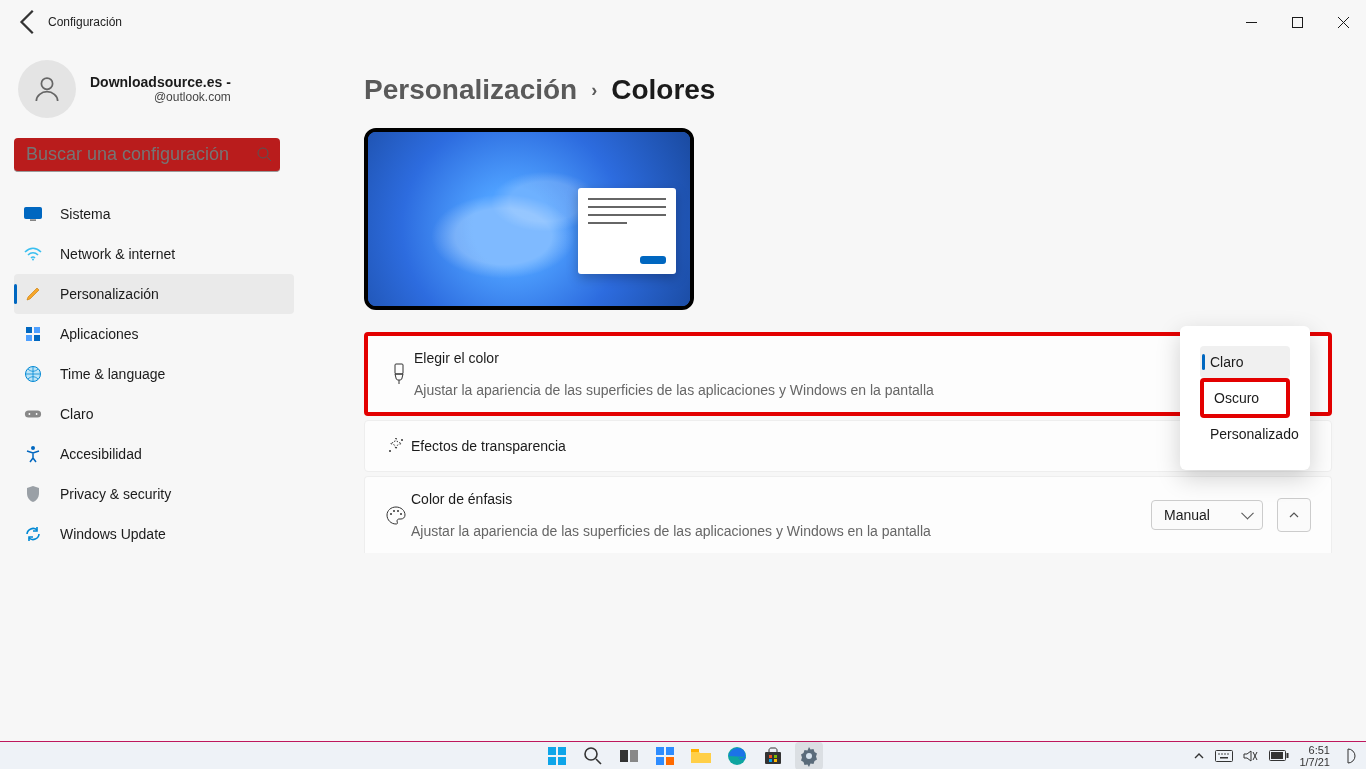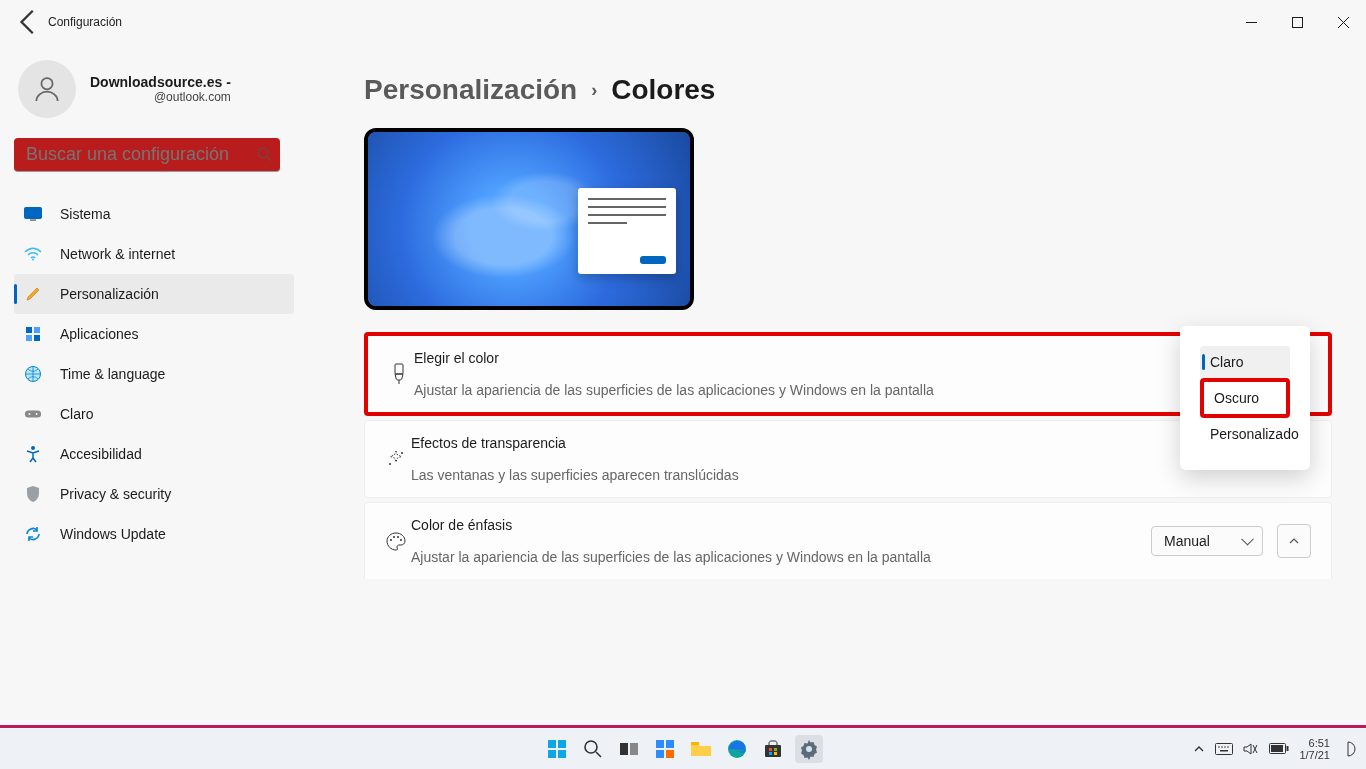--- a/index.html
+++ b/index.html
@@ -52,21 +52,21 @@
 .red-box{border:4px solid #e30000 !important;}
 .dropdown{position:absolute;right:18px;top:-10px;width:130px;background:#fff;border-radius:6px;box-shadow:0 8px 24px rgba(0,0,0,.18);padding:20px;z-index:10;}
 .dd-item{padding:8px 10px;font-size:14px;border-radius:4px;position:relative;}
 .dd-item.sel{background:#f0f0f0;}
 .dd-item.sel::before{content:"";position:absolute;left:2px;top:8px;bottom:8px;width:3px;background:#0067c0;border-radius:2px;}
 .sub{background:#fdfdfd;border:1px solid #eee;border-top:none;border-radius:0 0 4px 4px;padding:14px 60px 20px 60px;}
 .sub-title{font-size:14px;margin:2px 0 8px 0;}
 .swatches{display:flex;gap:6px;}
 .sw{width:48px;height:40px;border-radius:4px;}
 .swatches.win{flex-wrap:wrap;width:460px;}
-.taskbar{position:absolute;left:0;right:0;bottom:0;height:44px;background:#eef2f7;border-top:3px solid #be185d;display:flex;align-items:center;}
+.taskbar{position:absolute;left:0;right:0;bottom:0;height:28px;background:#eef2f7;border-top:1px solid #be185d;display:flex;align-items:center;}
 .tb-center{position:absolute;left:50%;transform:translateX(-50%);display:flex;align-items:center;gap:8px;}
 .tb-ico{width:28px;height:28px;display:flex;align-items:center;justify-content:center;border-radius:4px;}
 .tb-ico.active{background:rgba(0,0,0,.08);}
 .tb-right{margin-left:auto;display:flex;align-items:center;gap:10px;padding-right:10px;font-size:11px;color:#333;}
 .tb-right .clock{text-align:right;line-height:12px;}
 svg{display:block;}
 </style>
 </head>
 <body>
 
@@ -251,21 +251,20 @@
       <div class="card">
         <span class="cicon">
           <svg width="20" height="20" viewBox="0 0 20 20">
               <path d="M10 2l1.5 4 4 1.5-4 1.5L10 13l-1.5-4-4-1.5 4-1.5z" stroke="#333" fill="none" stroke-dasharray="1.5 1.5"></path>
               <circle cx="16" cy="4" r="1" fill="#333"></circle>
               <circle cx="4" cy="15" r="1" fill="#333"></circle>
             </svg>
         </span>
         <div class="ctext">
           <div class="ctitle">Efectos de transparencia</div>
-          <div class="cdesc">Las ventanas y las superficies aparecen translúcidas</div>
         </div>
       </div>
 
       <div class="card" style="border-bottom:none;border-radius:4px 4px 0 0;">
         <span class="cicon">
           <svg width="22" height="20" viewBox="0 0 22 20">
               <path d="M11 2c5 0 9 3.5 9 8 0 2.5-2 4-4 4h-2c-1 0-2 .8-2 2 0 1 .5 1.5.5 2 0 .6-.5 1-1.5 1C6 19 2 15 2 10c0-4.5 4-8 9-8z" stroke="#333" fill="none"></path>
               <circle cx="6" cy="9" r="1" fill="#333"></circle>
               <circle cx="9" cy="6" r="1" fill="#333"></circle>
               <circle cx="13" cy="6" r="1" fill="#333"></circle>

